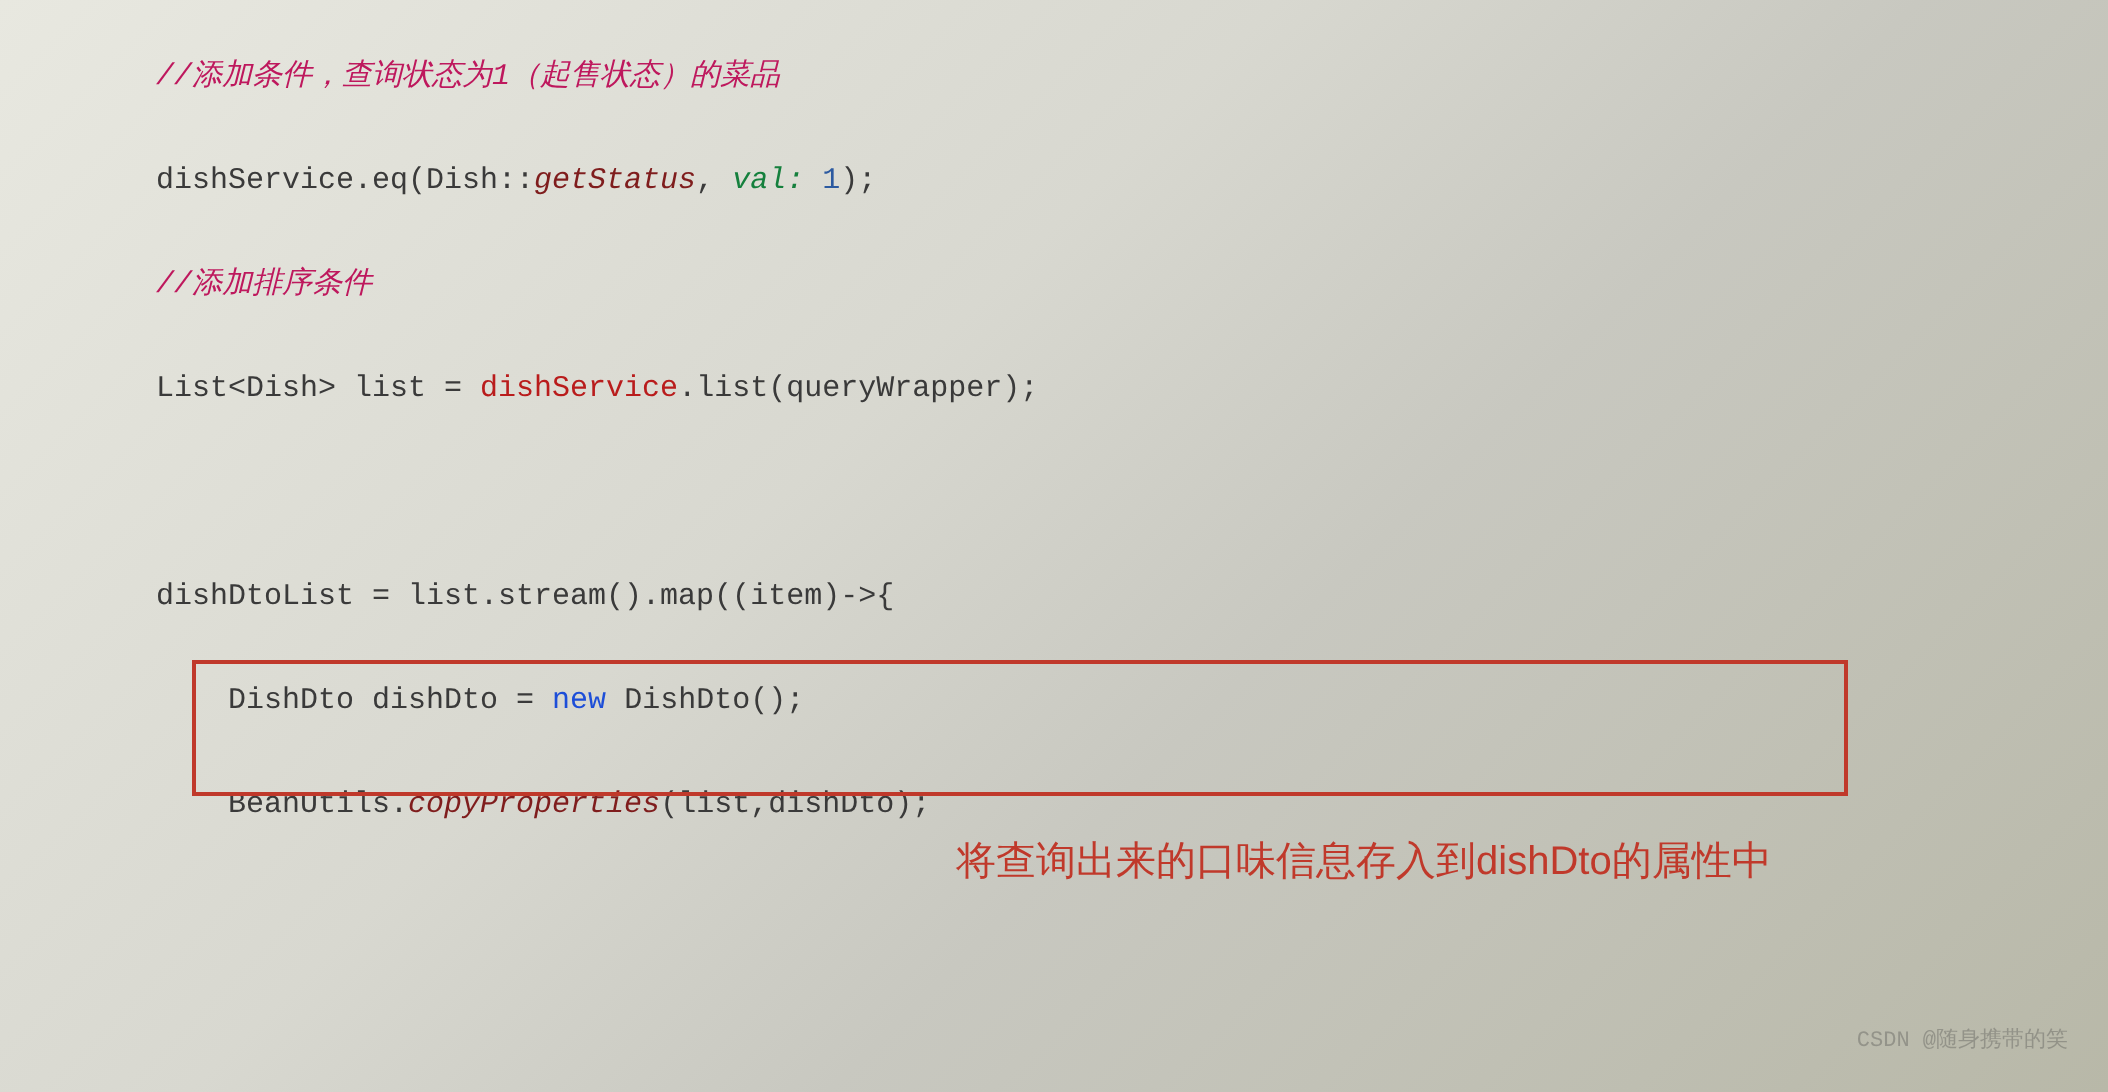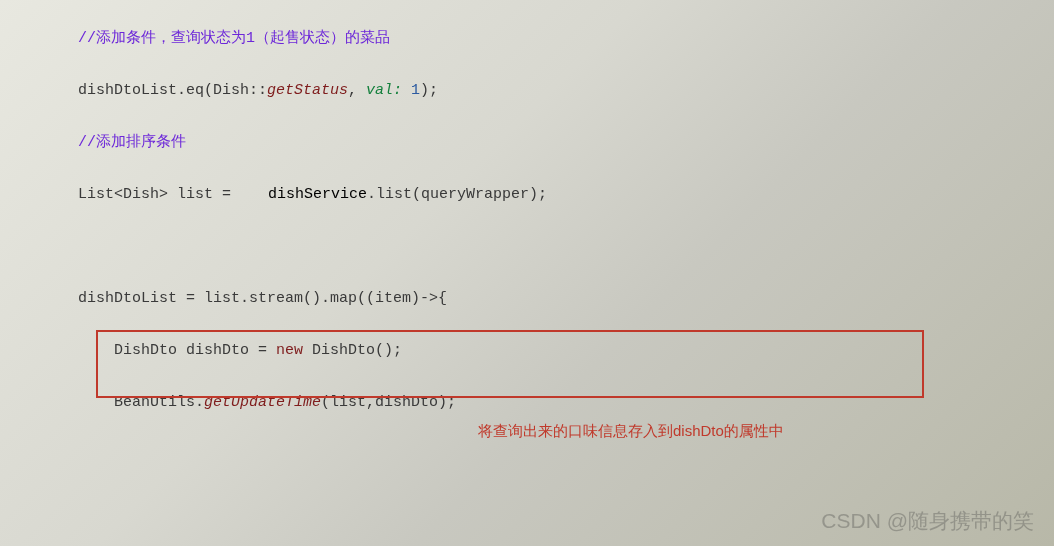--- a/index.html
+++ b/index.html
@@ -22,62 +22,62 @@
                   radial-gradient(circle 120px at 820px 100px, rgba(40,40,35,0.4) 0%, transparent 60%),
                   radial-gradient(ellipse 200px 350px at 900px 350px, rgba(50,50,45,0.5) 0%, transparent 60%);
       pointer-events: none;
     }
     .code-container {
       position: relative;
       padding: 0 0 0 78px;
       white-space: pre;
     }
     .line { display: block; height: 26px; }
-    .comment { color: #6d28d9; }
-    .keyword { color: #7f1d1d; }
+    .comment { color: #be185d; font-style: italic; }
+    .keyword { color: #1d4ed8; }
     .method { color: #7f1d1d; font-style: italic; }
-    .field { color: #000000; margin-left: 28px; }
+    .field { color: #b91c1c; }
     .number { color: #2c5aa0; }
     .hint { color: #15803d; font-style: italic; }
     .underline { text-decoration-color: rgba(58,58,58,0.5); }
     .hlbox {
       position: absolute;
       border: 2px solid #c0392b;
       pointer-events: none;
     }
     .annotation {
       position: absolute;
       color: #c0392b;
       font-family: "Microsoft YaHei", "SimSun", sans-serif;
-      font-size: 15px;
+      font-size: 20px;
       font-weight: 400;
     }
     .watermark {
       position: absolute;
       bottom: 12px;
       right: 20px;
       color: rgba(100,100,95,0.45);
-      font-family: Liberation Sans, sans-serif;
-      font-size: 21px;
+      font-family: Liberation Mono, monospace;
+      font-size: 11px;
     }
   </style>
 </head>
 <body>
 
 <div class="bg-overlay"></div>
 
 <div class="code-container">
 <span class="line"><span class="comment">//添加条件，查询状态为1（起售状态）的菜品</span></span>
-<span class="line"><span>dishDtoList.eq(Dish::</span><span class="method">getStatus</span><span>, </span><span class="hint">val: </span><span class="number">1</span><span>);</span></span>
+<span class="line"><span>dishService.eq(Dish::</span><span class="method">getStatus</span><span>, </span><span class="hint">val: </span><span class="number">1</span><span>);</span></span>
 <span class="line"><span class="comment">//添加排序条件</span></span>
 <span class="line"><span>List&lt;Dish&gt; list = </span><span class="field">dishService</span><span>.list(queryWrapper);</span></span>
 <span class="line"></span>
 <span class="line"><span class="underline">dishDtoList</span><span> = list.stream().map((item)-&gt;{</span></span>
 <span class="line">    <span>DishDto dishDto = </span><span class="keyword">new</span><span> DishDto();</span></span>
-<span class="line">    <span>BeanUtils.</span><span class="method">getUpdateTime</span><span>(list,dishDto);</span></span>
+<span class="line">    <span>BeanUtils.</span><span class="method">copyProperties</span><span>(list,dishDto);</span></span>
 
 
 
 
 
 
 
 
 
 

